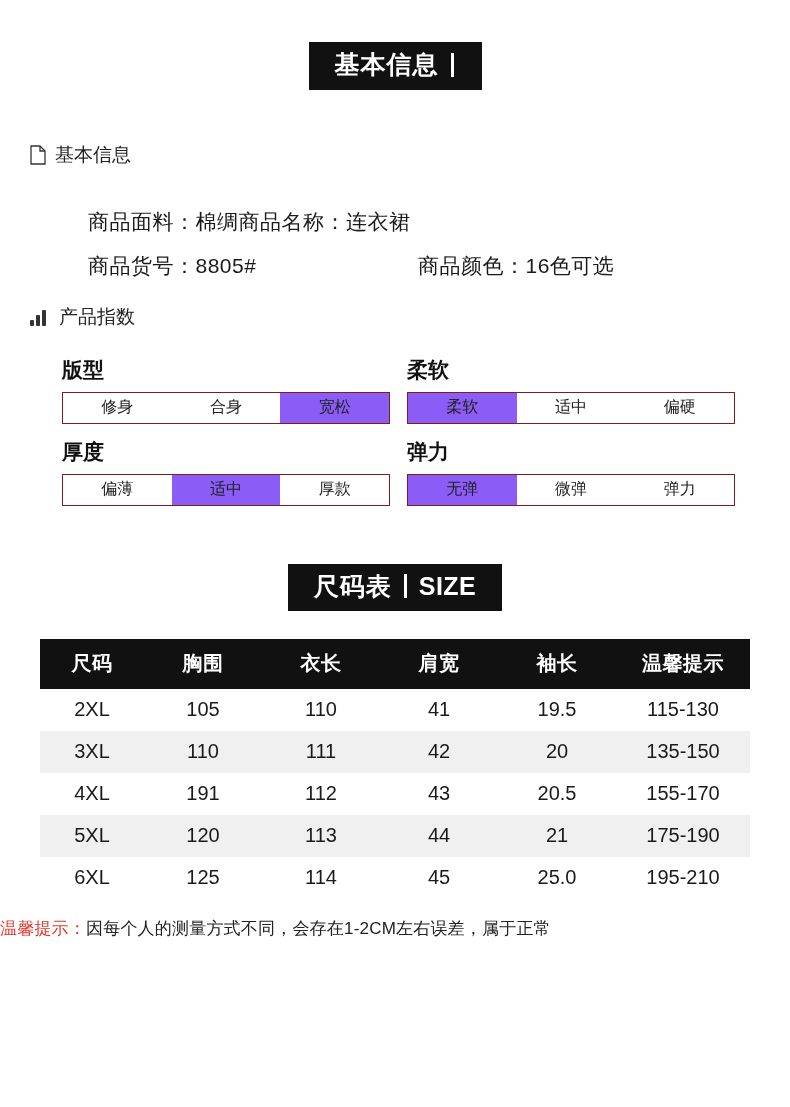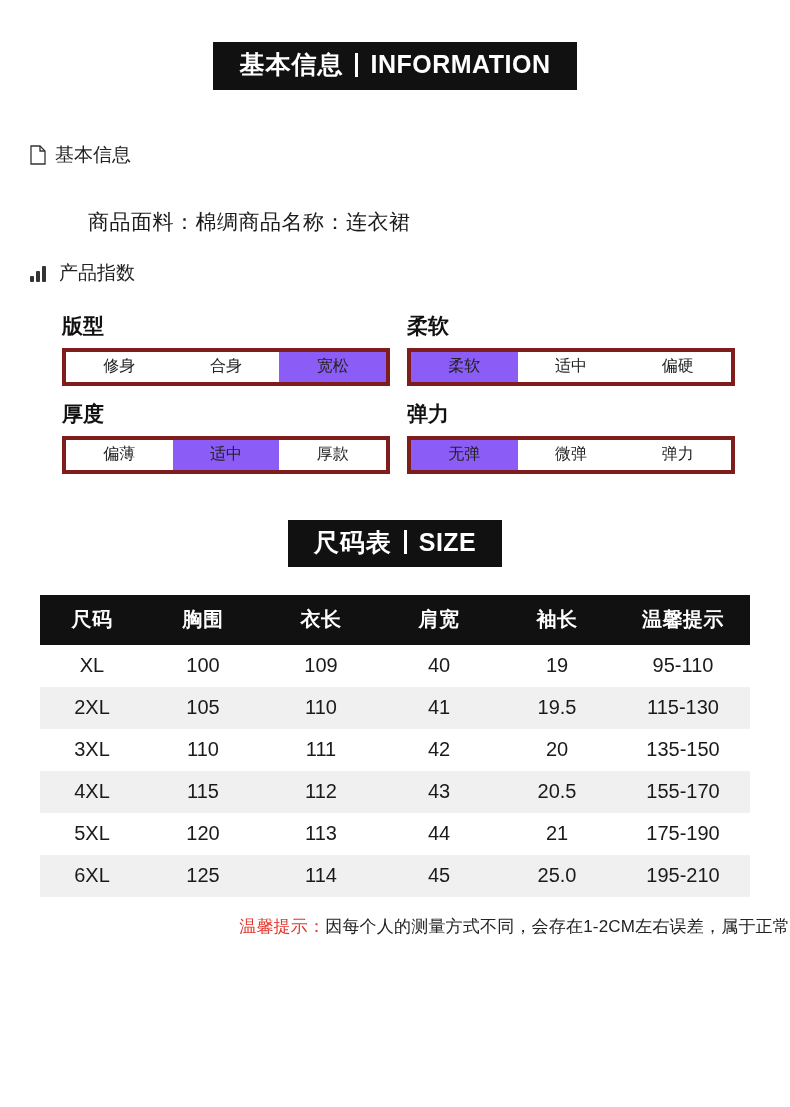--- a/index.html
+++ b/index.html
@@ -113,38 +113,38 @@
   }
   .index-block { width: 328px; }
   .index-title {
     font-size: 21px;
     font-weight: bold;
     color: #111;
     margin-bottom: 8px;
   }
   .opt-bar {
     display: flex;
-    border: 4px solid #7f1d1d;
+    border: 1px solid #7f1d1d;
     height: 30px;
   }
   .opt {
     flex: 1 1 0;
     display: flex;
     align-items: center;
     justify-content: center;
     font-size: 16px;
     color: #222;
     background: #ffffff;
   }
   .opt.active {
     background: #8b5cf6;
   }
 
   
-  #size-banner-wrap { margin-top: 46px; }
+  #size-banner-wrap { margin-top: 58px; }
 
   
   #size-table {
     margin-top: 28px;
     margin-left: 40px;
     width: 710px;
     border-collapse: collapse;
     table-layout: fixed;
   }
   #size-table th {
@@ -161,52 +161,55 @@
     text-align: center;
     padding: 9px 0 10px 0;
     color: #1a1a1a;
   }
   #size-table tbody tr:nth-child(odd) td { background: #ffffff; }
   #size-table tbody tr:nth-child(even) td { background: #f0f0f0; }
 
   
   #tip-row {
     margin-top: 18px;
-    text-align: right;
+    text-align: left;
     font-size: 17px;
     color: #222;
     letter-spacing: 0.2px;
   }
   #tip-label { color: #e2352b; }
 </style>
 </head>
 <body>
 
 <div class="banner-wrap" id="info-banner-wrap">
   <div class="banner">
     <span>基本信息</span>
     <span class="bar"></span>
-    <span class="en">INFORMATION</span>
   </div>
 </div>
 
 <div class="sub-head" id="basic-sub-head">
   <span class="icon-doc">
     <svg width="16" height="20" viewBox="0 0 16 20" fill="none" xmlns="http://www.w3.org/2000/svg">
       <path d="M1 1 H10 L15 6 V19 H1 Z" stroke="#333" stroke-width="1.3" fill="none"></path>
       <path d="M10 1 V6 H15" stroke="#333" stroke-width="1.3" fill="none"></path>
     </svg>
   </span>
   <span>基本信息</span>
 </div>
 
 <div id="basic-info-table">
   <div class="info-row">
     <div class="info-cell">商品面料：棉绸</div>
     <div class="info-cell first">商品名称：连衣裙</div>
+  </div>
+  <div class="info-row">
+    <div class="info-cell first">商品货号：8805#</div>
+    <div class="info-cell">商品颜色：16色可选</div>
   </div>
 </div>
 
 <div class="sub-head" id="index-sub-head">
   <span class="icon-bars">
     <i></i>
       <i></i>
       <i></i>
   </span>
   <span>产品指数</span>
@@ -274,46 +277,38 @@
       <th>尺码</th>
       <th>胸围</th>
       <th>衣长</th>
       <th>肩宽</th>
       <th>袖长</th>
       <th>温馨提示</th>
     </tr>
   </thead>
   <tbody>
     <tr>
-      <td>XL</td>
-      <td>100</td>
-      <td>109</td>
-      <td>40</td>
-      <td>19</td>
-      <td>95-110</td>
-    </tr>
-    <tr>
       <td>2XL</td>
       <td>105</td>
       <td>110</td>
       <td>41</td>
       <td>19.5</td>
       <td>115-130</td>
     </tr>
     <tr>
       <td>3XL</td>
       <td>110</td>
       <td>111</td>
       <td>42</td>
       <td>20</td>
       <td>135-150</td>
     </tr>
     <tr>
       <td>4XL</td>
-      <td>115</td>
+      <td>191</td>
       <td>112</td>
       <td>43</td>
       <td>20.5</td>
       <td>155-170</td>
     </tr>
     <tr>
       <td>5XL</td>
       <td>120</td>
       <td>113</td>
       <td>44</td>

